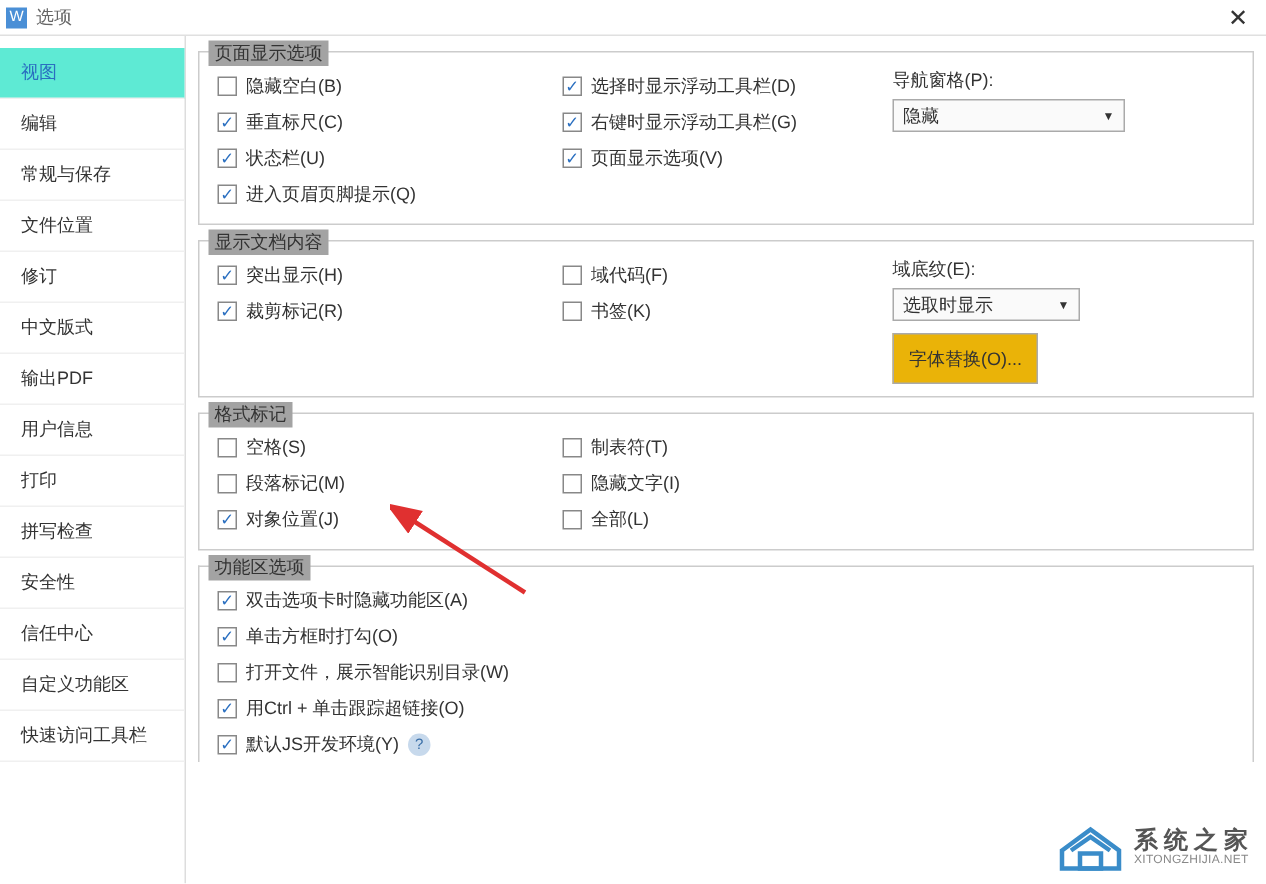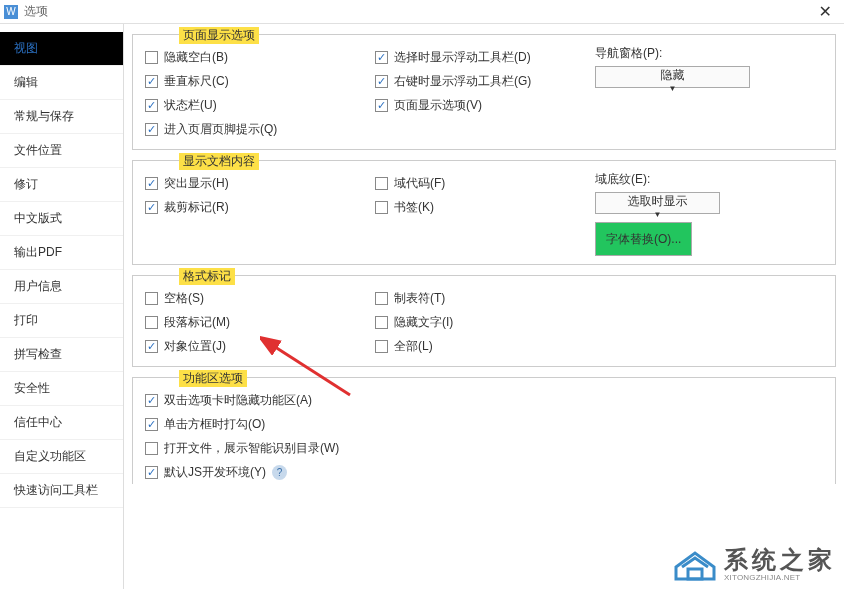--- a/index.html
+++ b/index.html
@@ -50,42 +50,41 @@
       border-right: 1px solid #ddd;
       padding-top: 8px;
     }
     .sidebar-item {
       padding: 8px 14px;
       cursor: pointer;
       color: #333;
       border-bottom: 1px solid #f0f0f0;
     }
     .sidebar-item.active {
-      background: #000000;
+      background: #5eead4;
       color: #2a6fc0;
     }
     .main {
       flex: 1;
       padding: 10px 8px 0 8px;
       overflow: hidden;
     }
     .group {
       border: 1px solid #ccc;
       margin-bottom: 10px;
       position: relative;
       padding: 10px 12px 8px 12px;
     }
     .group-title {
       position: absolute;
       top: -8px;
       left: 6px;
-      background: #fde047;
+      background: #a3a3a3;
       padding: 0 4px;
       color: #333;
-      margin-left: 40px;
     }
     .cols {
       display: flex;
     }
     .col1 { width: 230px; }
     .col2 { width: 220px; }
     .col3 { flex: 1; }
     .checkbox-row {
       display: flex;
       align-items: center;
@@ -114,30 +113,29 @@
       width: 155px;
       height: 22px;
       border: 1px solid #aaa;
       background: #fafafa;
       display: flex;
       align-items: center;
       justify-content: space-between;
       padding: 0 6px;
       cursor: pointer;
       margin-bottom: 8px;
-      flex-direction: column;
     }
     .select-arrow {
       font-size: 8px;
       color: #333;
     }
     .button-small {
       height: 34px;
       border: 1px solid #aaa;
-      background: #22c55e;
+      background: #eab308;
       display: inline-flex;
       align-items: center;
       padding: 0 10px;
       cursor: pointer;
     }
     .help-icon {
       display: inline-flex;
       width: 15px;
       height: 15px;
       border-radius: 50%;
@@ -164,21 +162,21 @@
     }
     .watermark-logo {
       color: #3a8cc9;
     }
     .watermark-text {
       display: flex;
       flex-direction: column;
       line-height: 1.1;
       color: #555;
     }
-    .wm-cn { font-size: 24px; font-weight: bold; letter-spacing: 4px;}
+    .wm-cn { font-size: 16px; font-weight: bold; letter-spacing: 4px;}
     .wm-url { font-size: 8px; color: #888; letter-spacing: 0.2px;}
   </style>
 </head>
 <body>
 
 <div class="title-bar">
   <span class="title-logo">W</span>
   <span class="title-text">选项</span>
   <span class="close-btn">✕</span>
 </div>
@@ -329,20 +327,24 @@
           <div class="checkbox-row">
             <span class="checkbox checked"></span>
             <span class="label-text">单击方框时打勾(O)</span>
           </div>
           <div class="checkbox-row">
             <span class="checkbox"></span>
             <span class="label-text">打开文件，展示智能识别目录(W)</span>
           </div>
           <div class="checkbox-row">
             <span class="checkbox checked"></span>
+            <span class="label-text">用Ctrl + 单击跟踪超链接(O)</span>
+          </div>
+          <div class="checkbox-row">
+            <span class="checkbox checked"></span>
             <span class="label-text">默认JS开发环境(Y)</span>
             <span class="help-icon">?</span>
           </div>
         </div>
     </div>
   </div>
 </div>
 
 <svg class="arrow-annotation" width="100" height="70">
   <defs>

